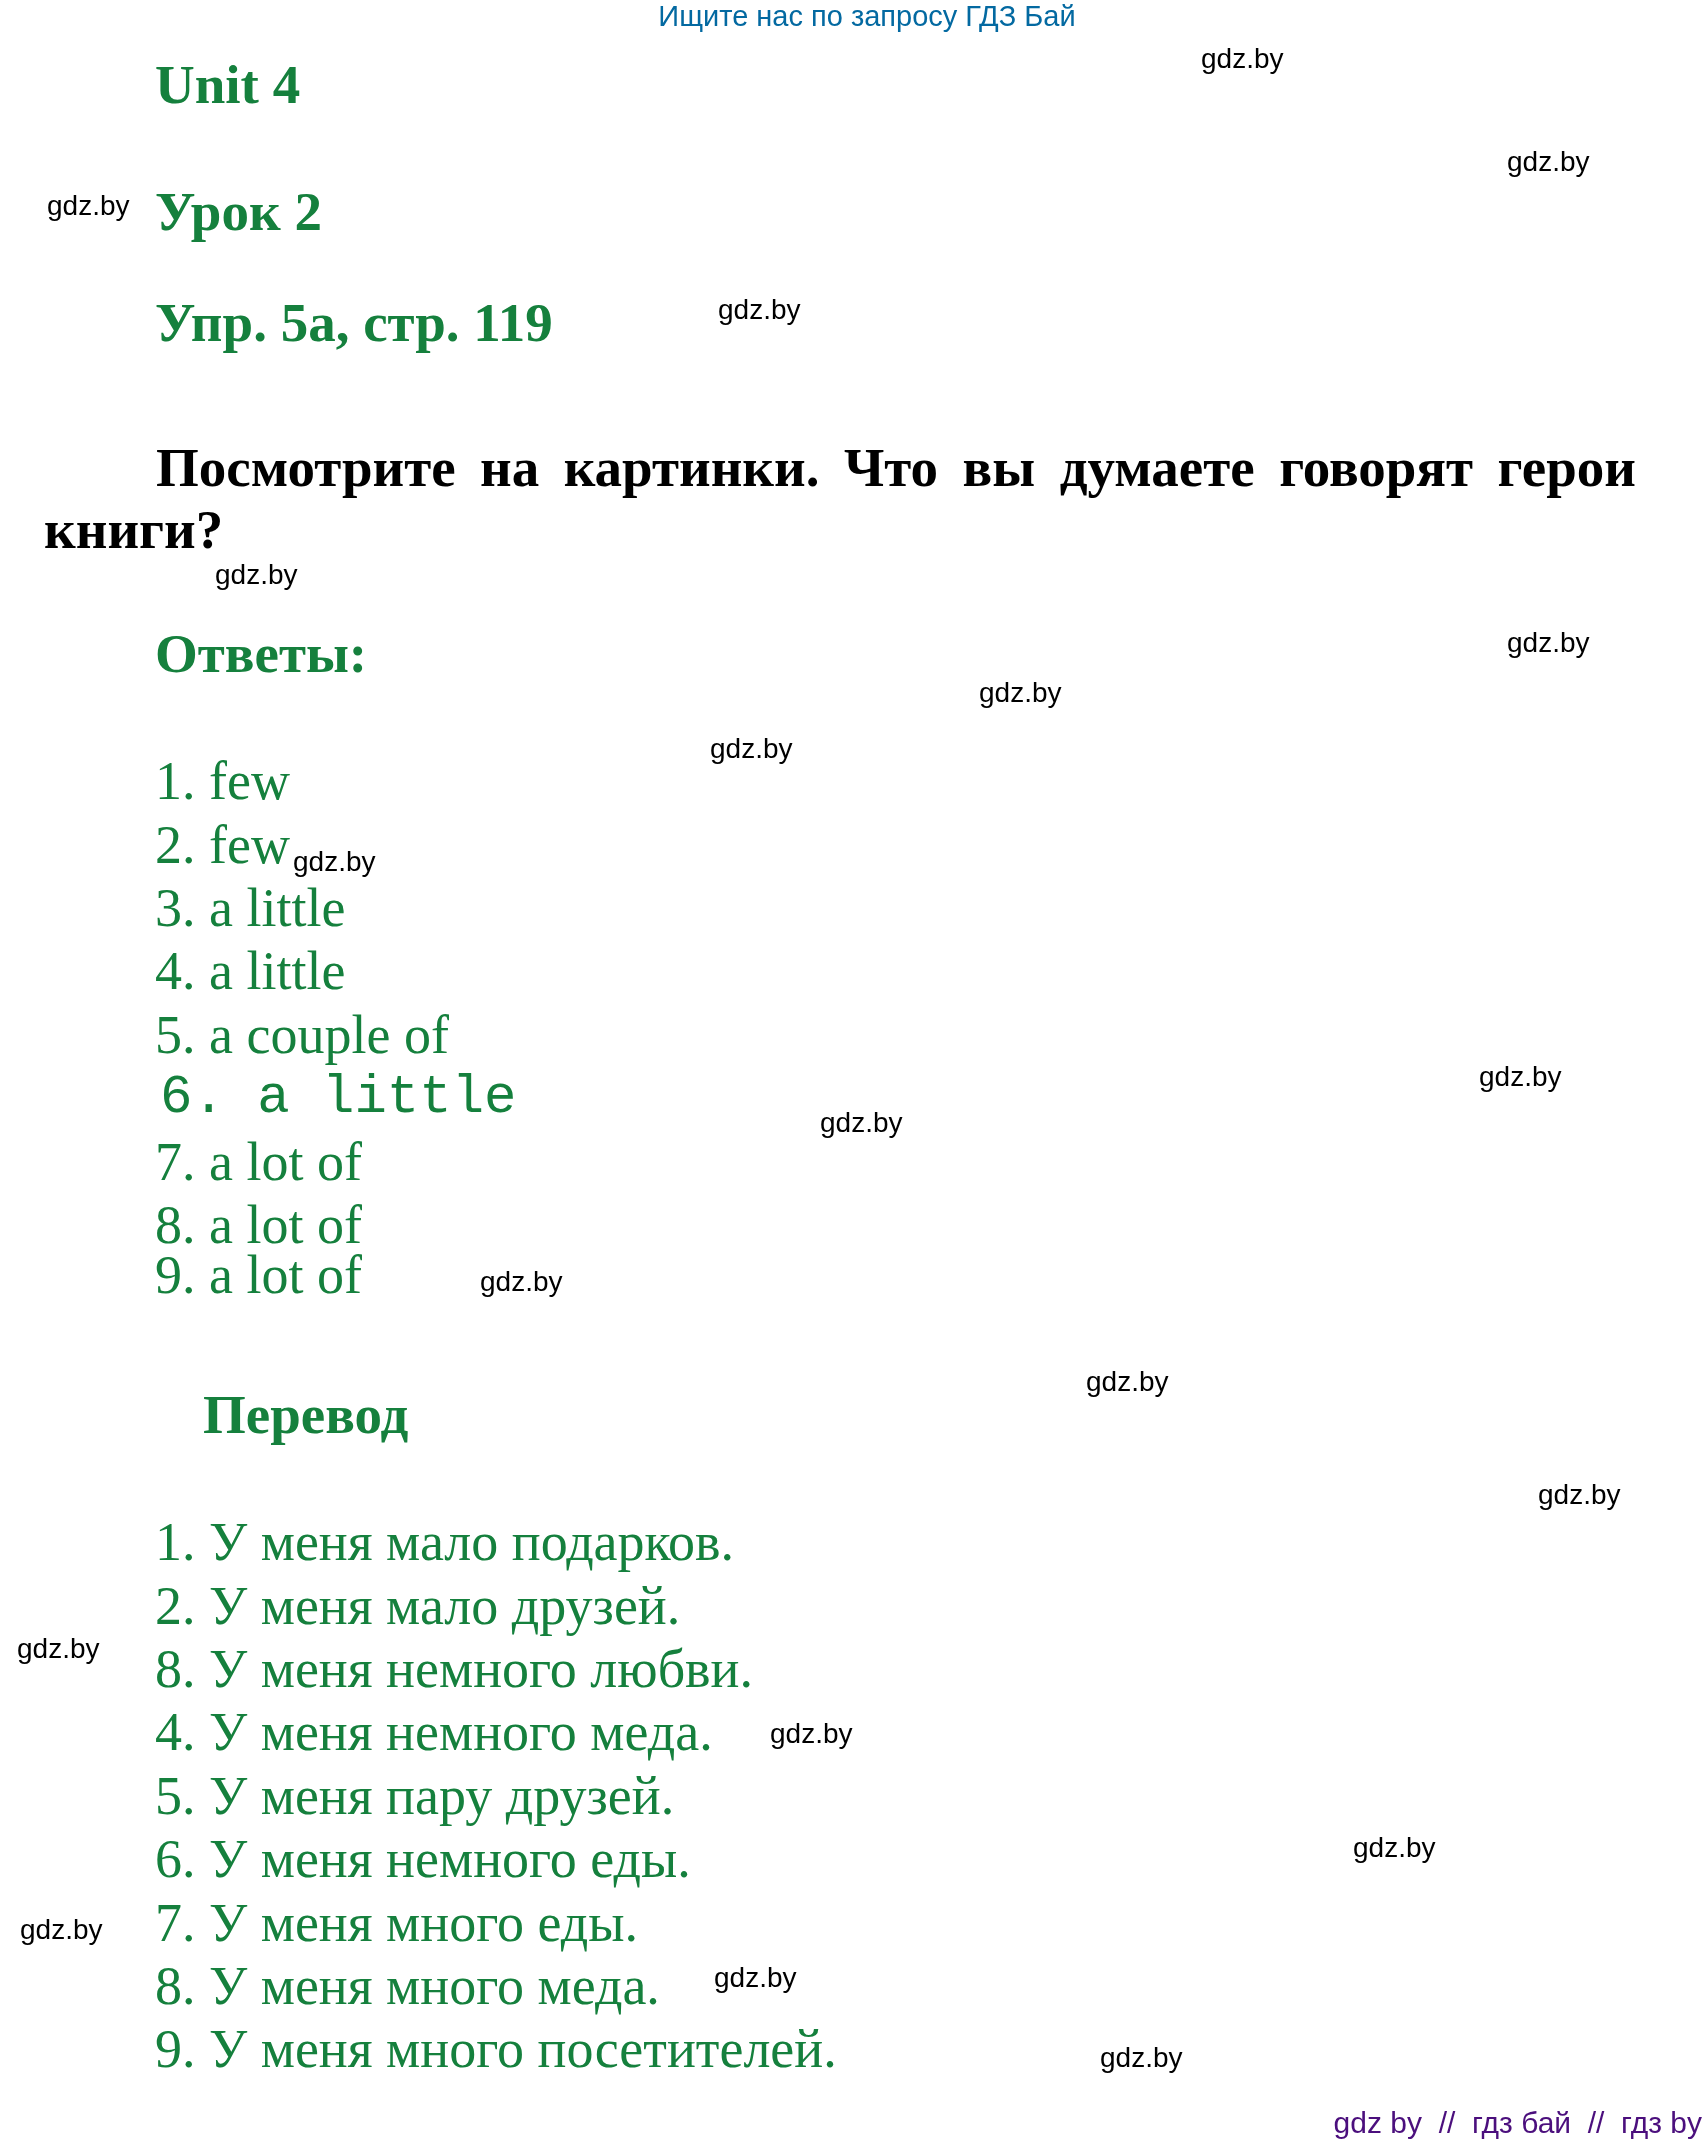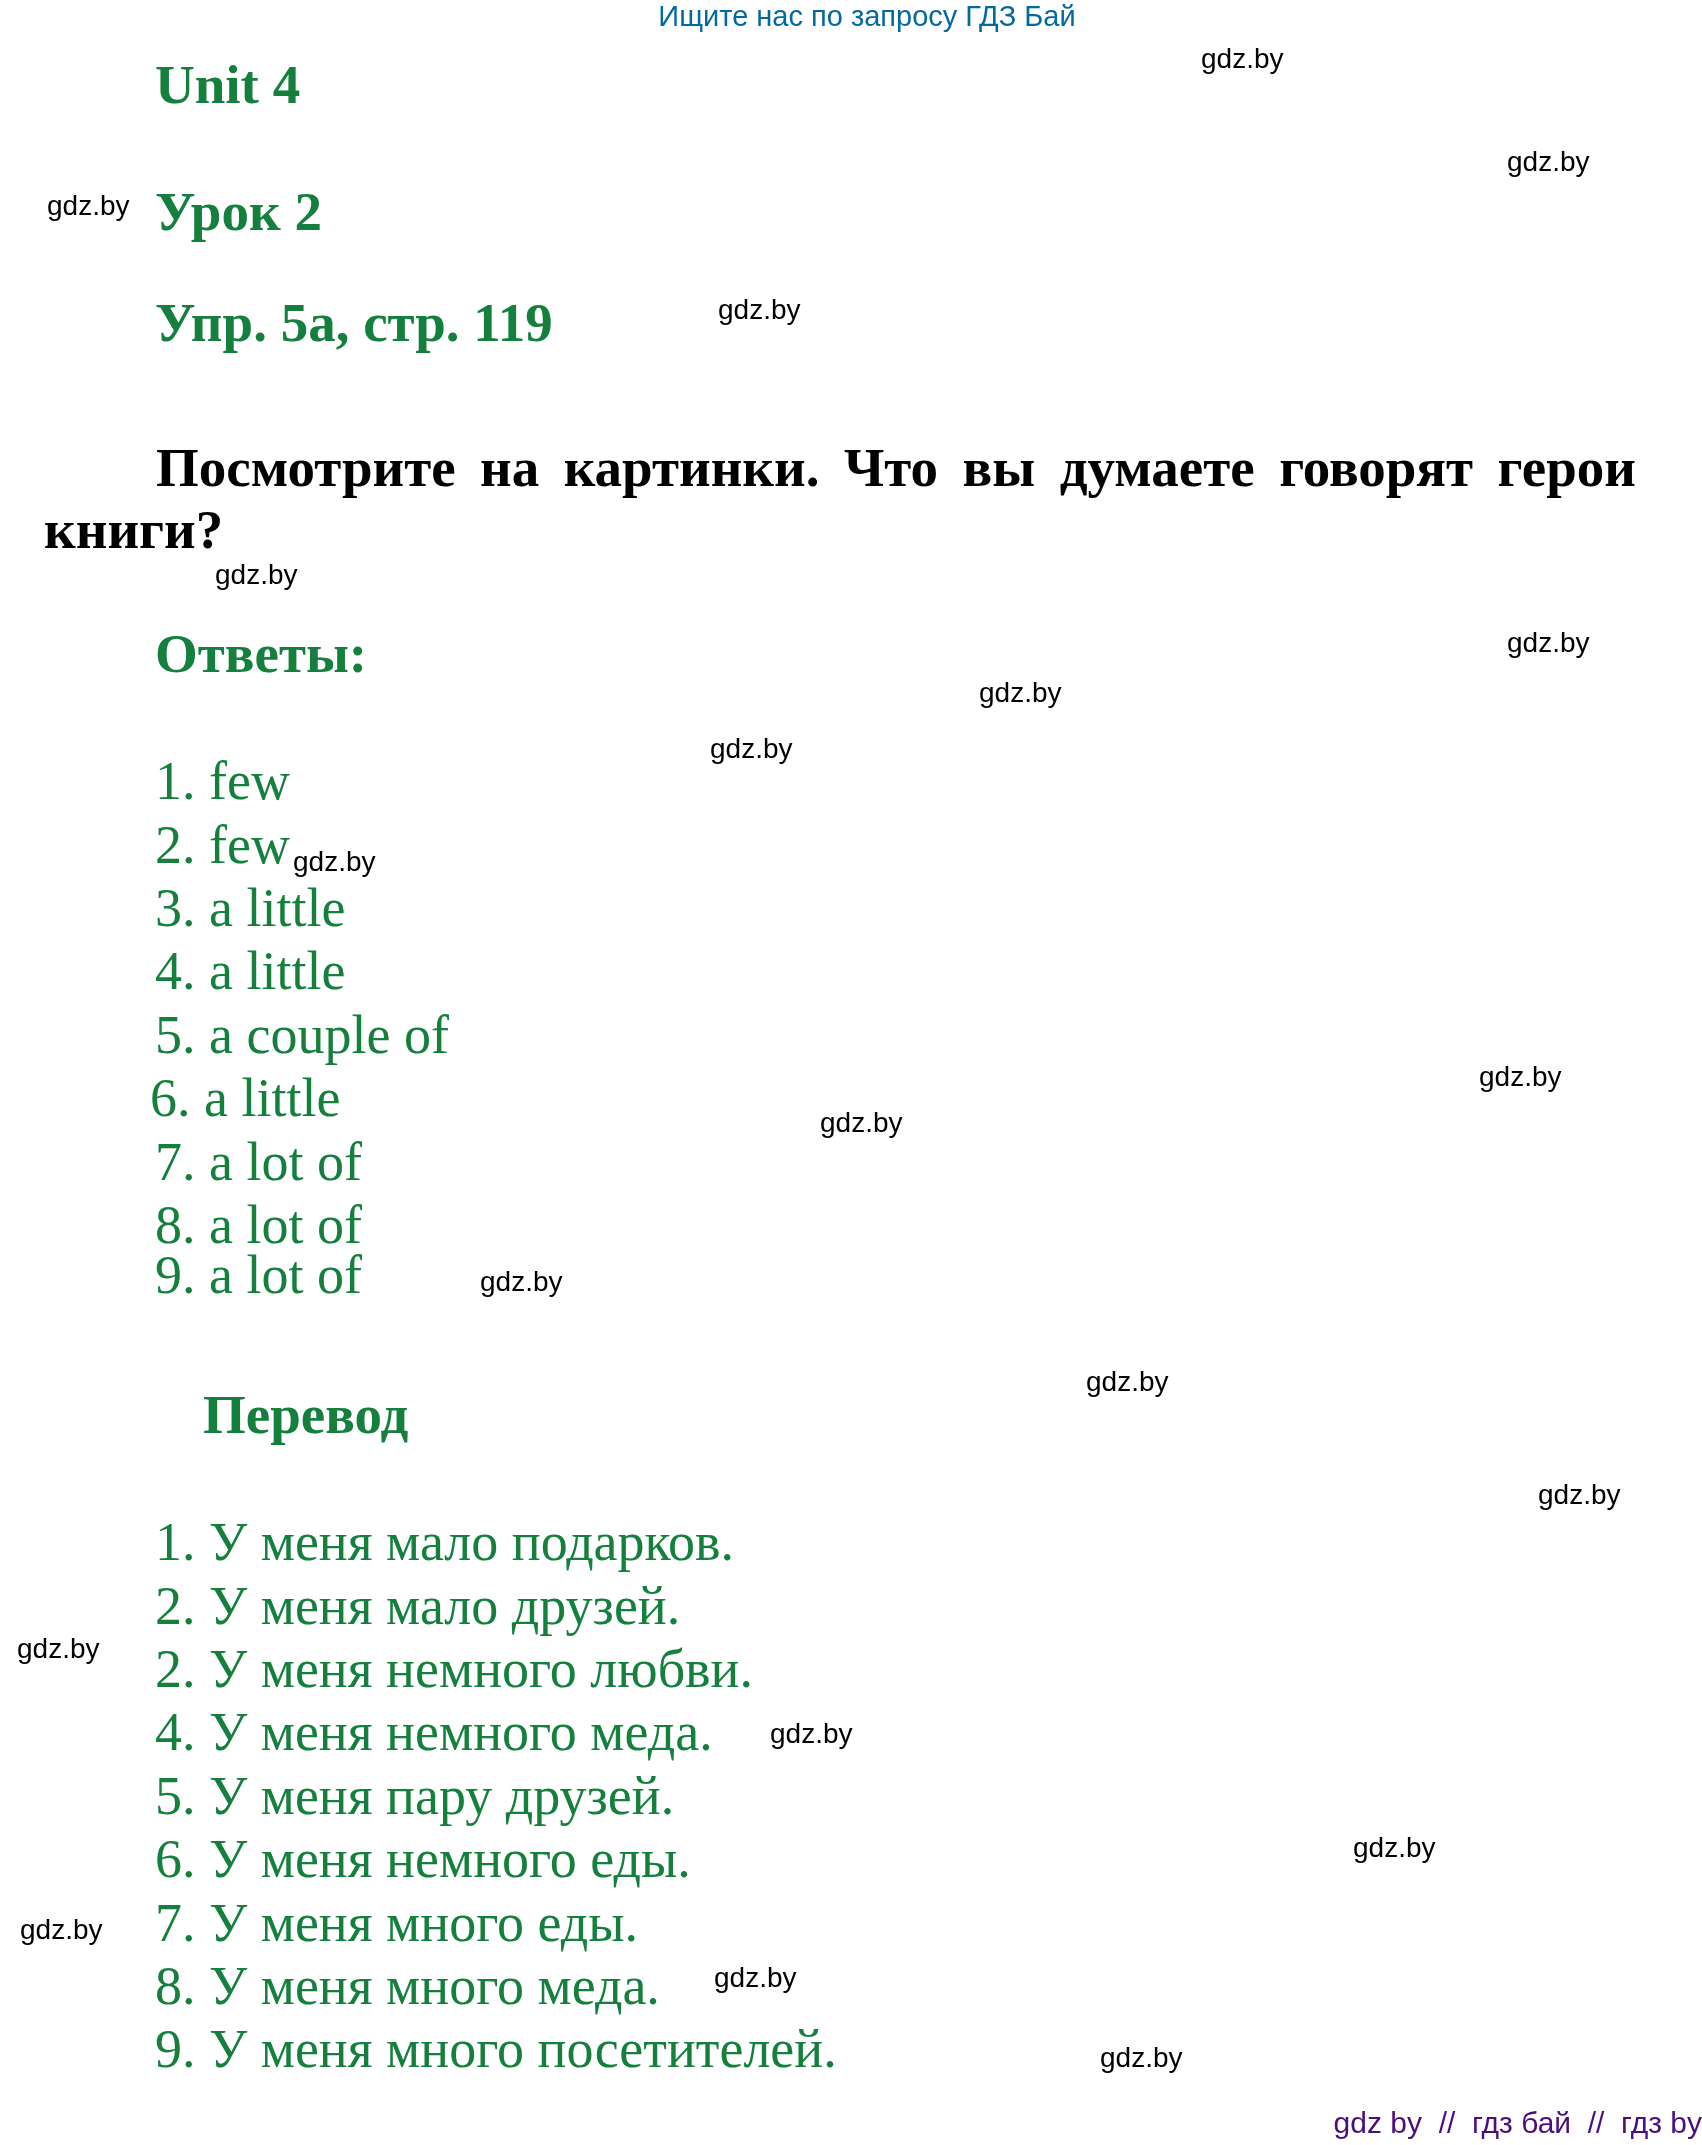--- a/index.html
+++ b/index.html
@@ -31,32 +31,32 @@
 <p id="instr">Посмотрите на картинки. Что вы думаете говорят герои книги?</p>
 
 <div class="abs serif heading" style="left:155px; top:626px;">Ответы:</div>
 
 <div>
   <div class="abs serif item" style="left:155px; top:754px;">1. few</div>
   <div class="abs serif item" style="left:155px; top:818px;">2. few</div>
   <div class="abs serif item" style="left:155px; top:881px;">3. a little</div>
   <div class="abs serif item" style="left:155px; top:944px;">4. a little</div>
   <div class="abs serif item" style="left:155px; top:1008px;">5. a couple of</div>
-  <div class="abs serif item" style="left:150px; top:1071px;">6. a little</div>
+  <div class="abs serif item" style="left:160px; top:1071px;font-family:Liberation Mono, monospace;">6. a little</div>
   <div class="abs serif item" style="left:155px; top:1135px;text-align:center;">7. a lot of</div>
   <div class="abs serif item" style="left:155px; top:1198px;">8. a lot of</div>
   <div class="abs serif item" style="left:155px; top:1248px;">9. a lot of</div>
 </div>
 
 <div class="abs serif heading" style="left:155px; top:1387px;margin-left:48px;">Перевод</div>
 
 <div>
   <div class="abs serif item" style="left:155px; top:1515px;">1. У меня мало подарков.</div>
   <div class="abs serif item" style="left:155px; top:1579px;">2. У меня мало друзей.</div>
-  <div class="abs serif item" style="left:155px; top:1642px;">2. У меня немного любви.</div>
+  <div class="abs serif item" style="left:155px; top:1642px;">8. У меня немного любви.</div>
   <div class="abs serif item" style="left:155px; top:1705px;">4. У меня немного меда.</div>
   <div class="abs serif item" style="left:155px; top:1769px;">5. У меня пару друзей.</div>
   <div class="abs serif item" style="left:155px; top:1832px;">6. У меня немного еды.</div>
   <div class="abs serif item" style="left:155px; top:1896px;">7. У меня много еды.</div>
   <div class="abs serif item" style="left:155px; top:1959px;">8. У меня много меда.</div>
   <div class="abs serif item" style="left:155px; top:2022px;">9. У меня много посетителей.</div>
 </div>
 
 <div>
   <div class="abs wm" style="left:1201px; top:45px;">gdz.by</div>

